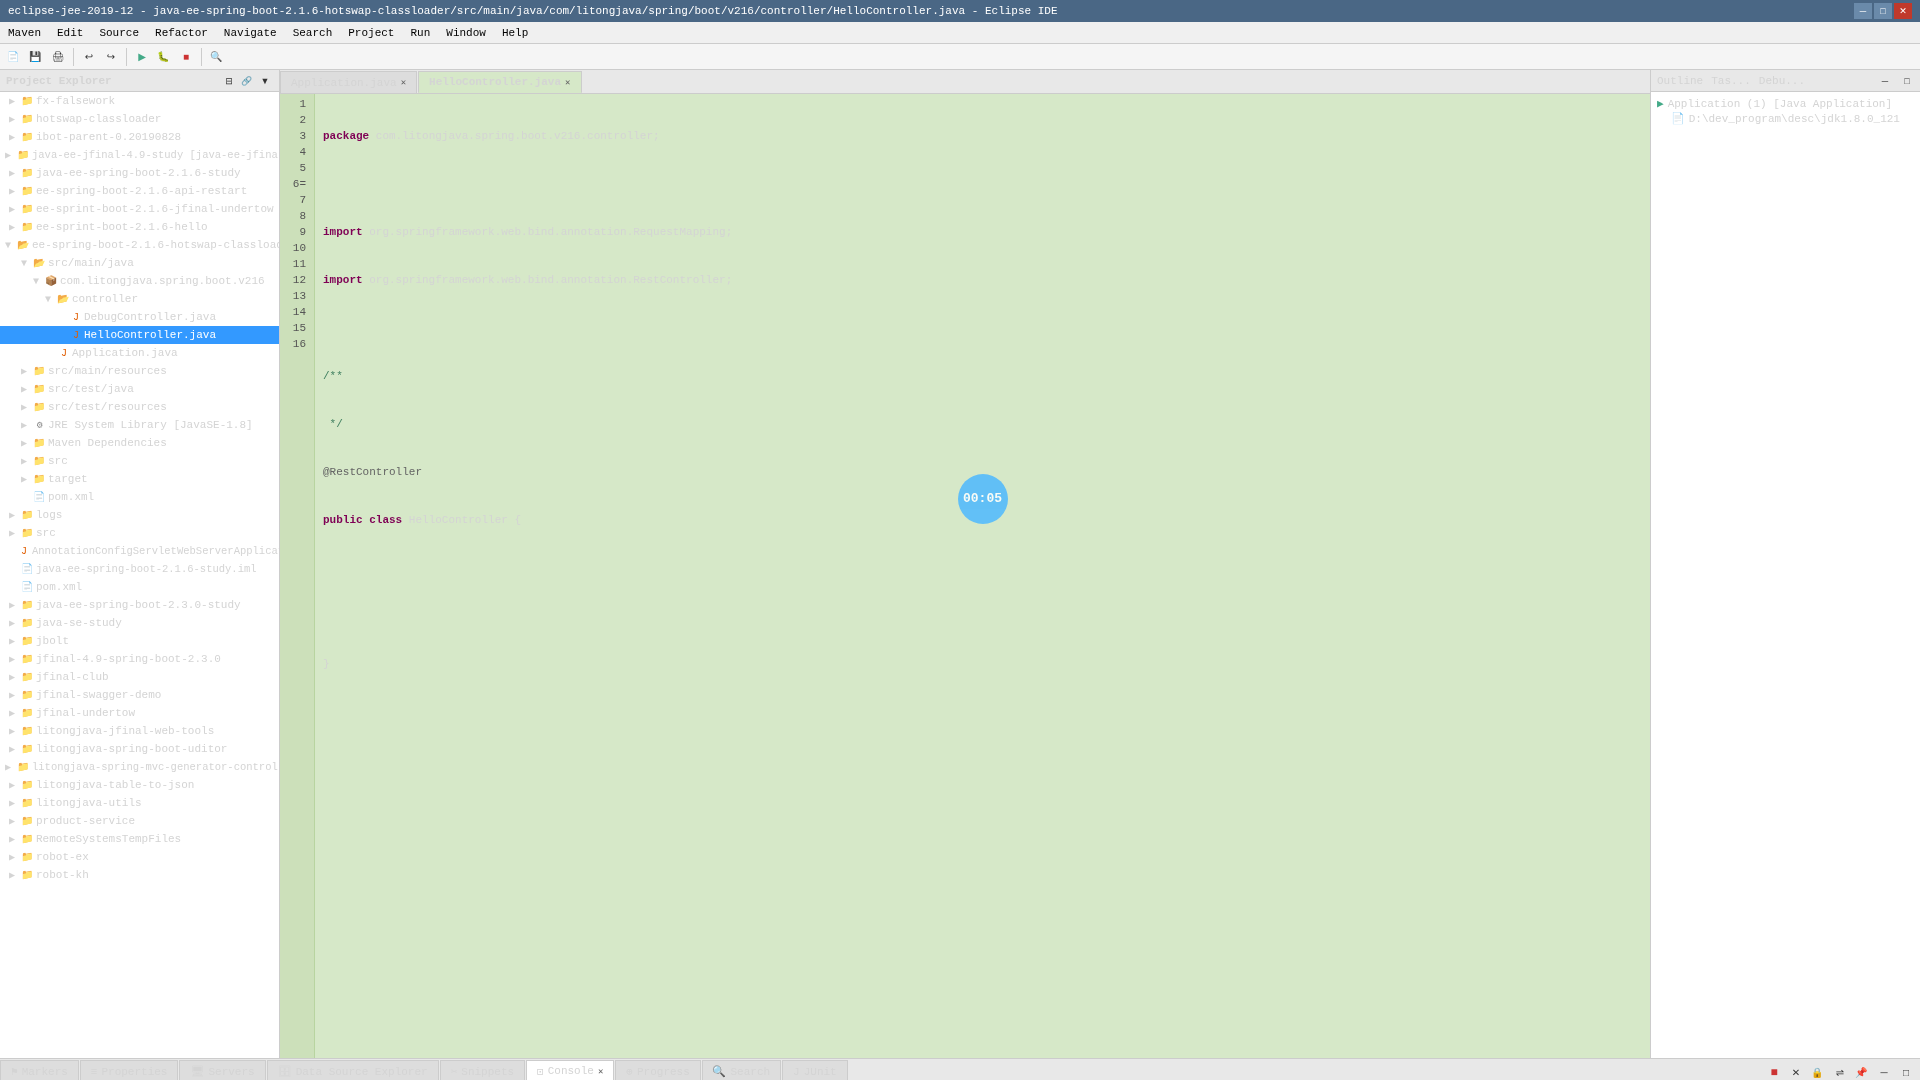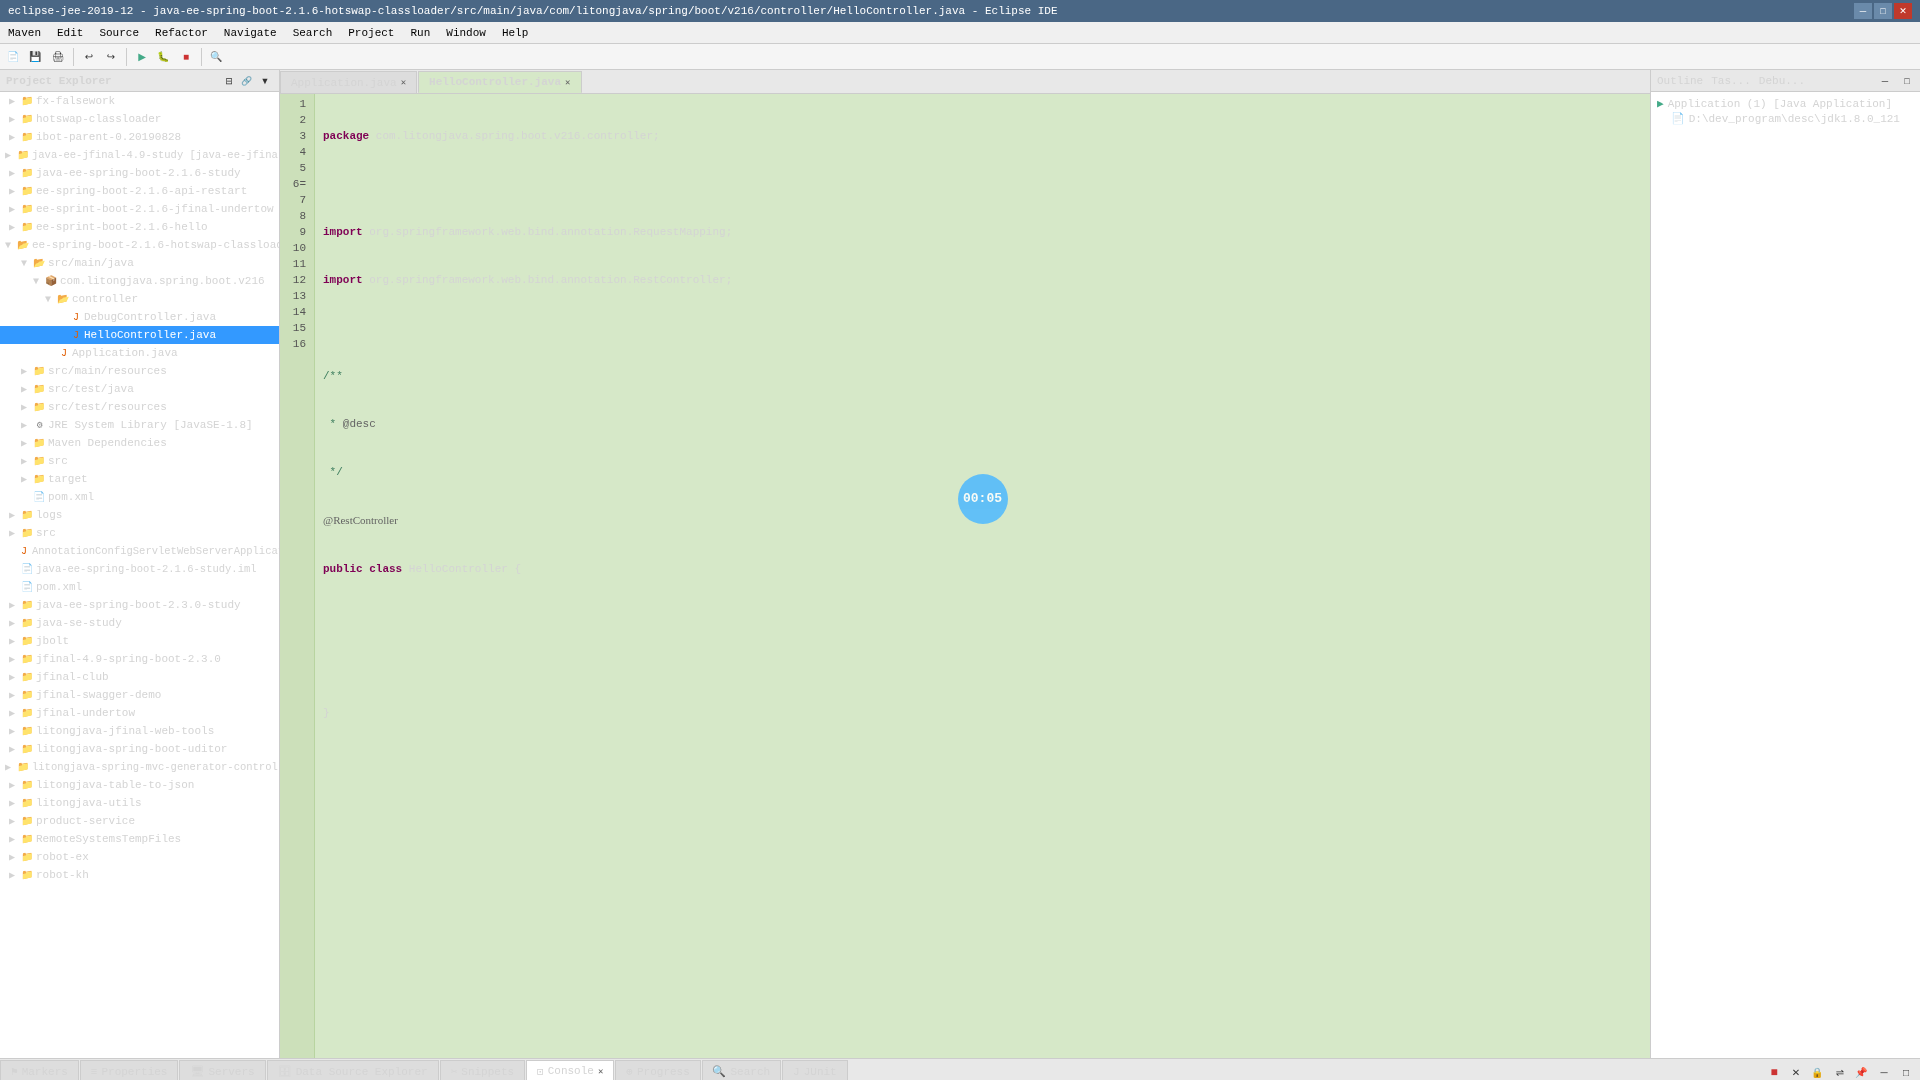--- a/index.html
+++ b/index.html
@@ -413,23 +413,22 @@
 14
 15
 16</div>
         <div id="code-area">
           <div class="code-line"><span class="kw">package</span> com.litongjava.spring.boot.v216.controller;</div>
           <div class="code-line">&nbsp;</div>
           <div class="code-line"><span class="kw">import</span> org.springframework.web.bind.annotation.RequestMapping;</div>
           <div class="code-line"><span class="kw">import</span> org.springframework.web.bind.annotation.RestController;</div>
           <div class="code-line">&nbsp;</div>
           <div class="code-line cm">/**</div>
-          <div class="code-line cm">&nbsp;* <span style="color:#646464;">@desc</span></div>
           <div class="code-line cm">&nbsp;*/</div>
-          <div class="code-line"><span style="color:#646464;font-family:Liberation Serif, serif;">@RestController</span></div>
+          <div class="code-line"><span style="color:#646464;">@RestController</span></div>
           <div class="code-line"><span class="kw">public</span> <span class="kw">class</span> HelloController {</div>
           <div class="code-line">&nbsp;</div>
           <div class="code-line">&nbsp;</div>
           <div class="code-line">}</div>
           <div class="code-line">&nbsp;</div>
           <div id="scroll-indicator">00:05</div>
         </div>
       </div>
     </div>
 

